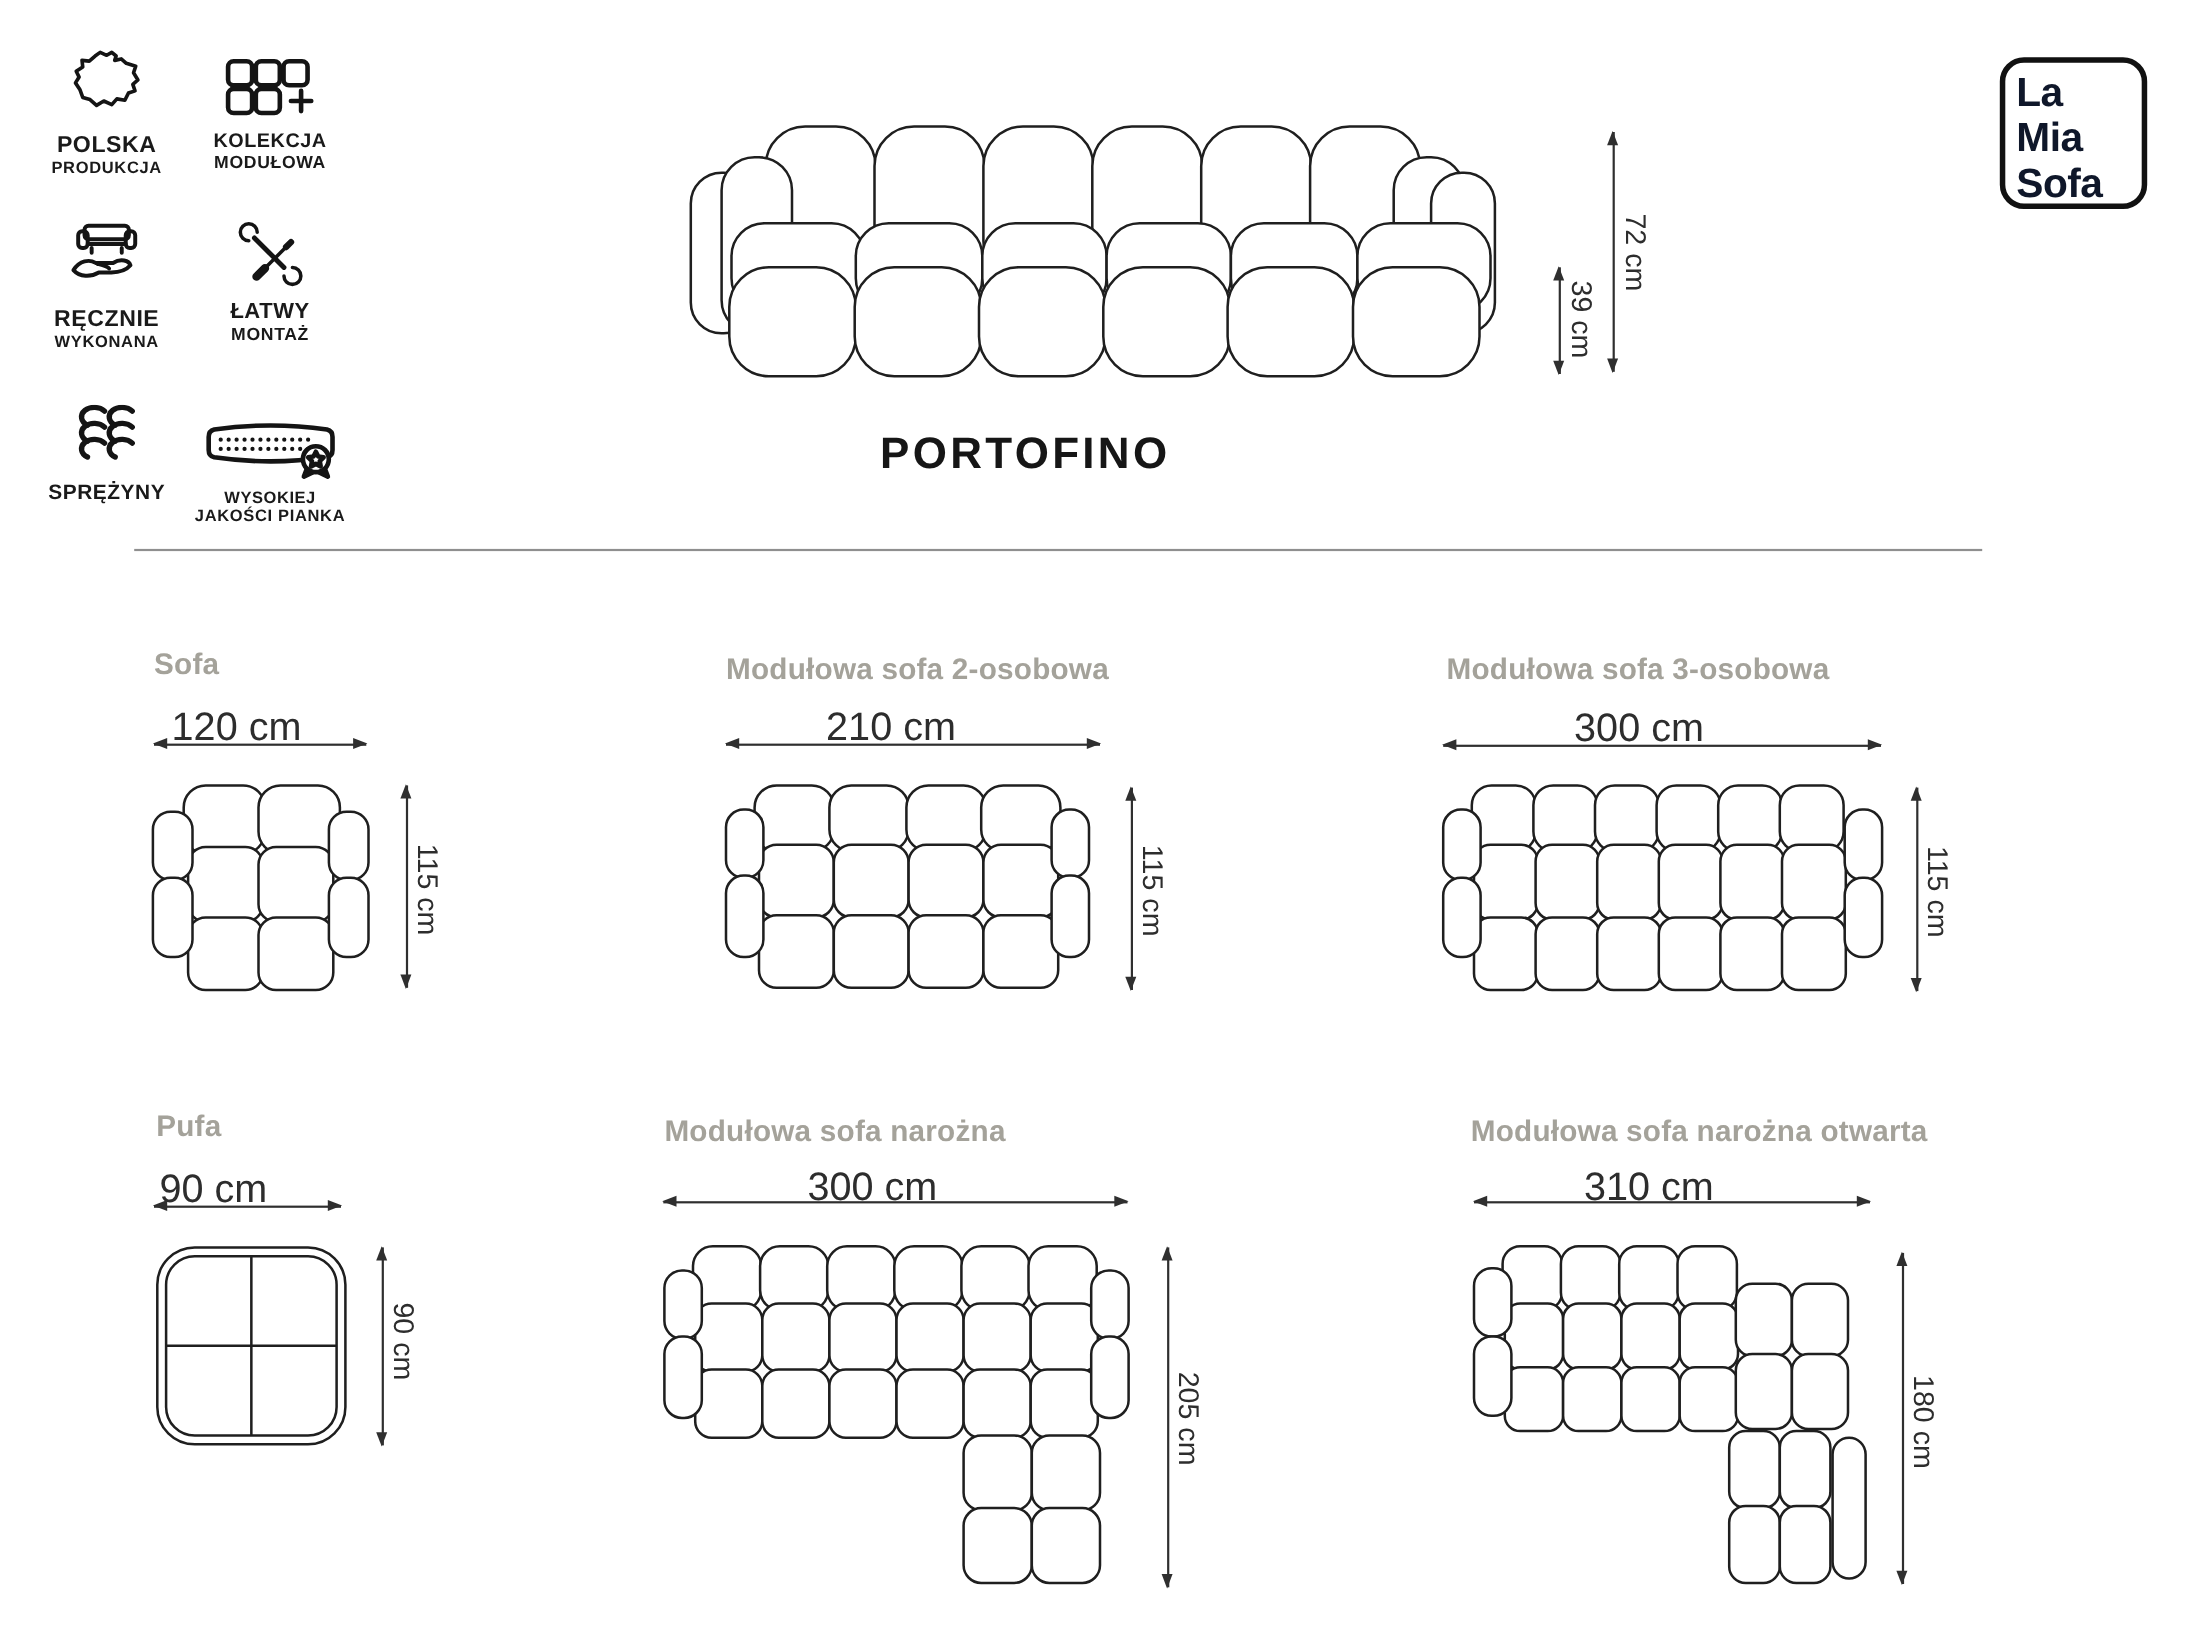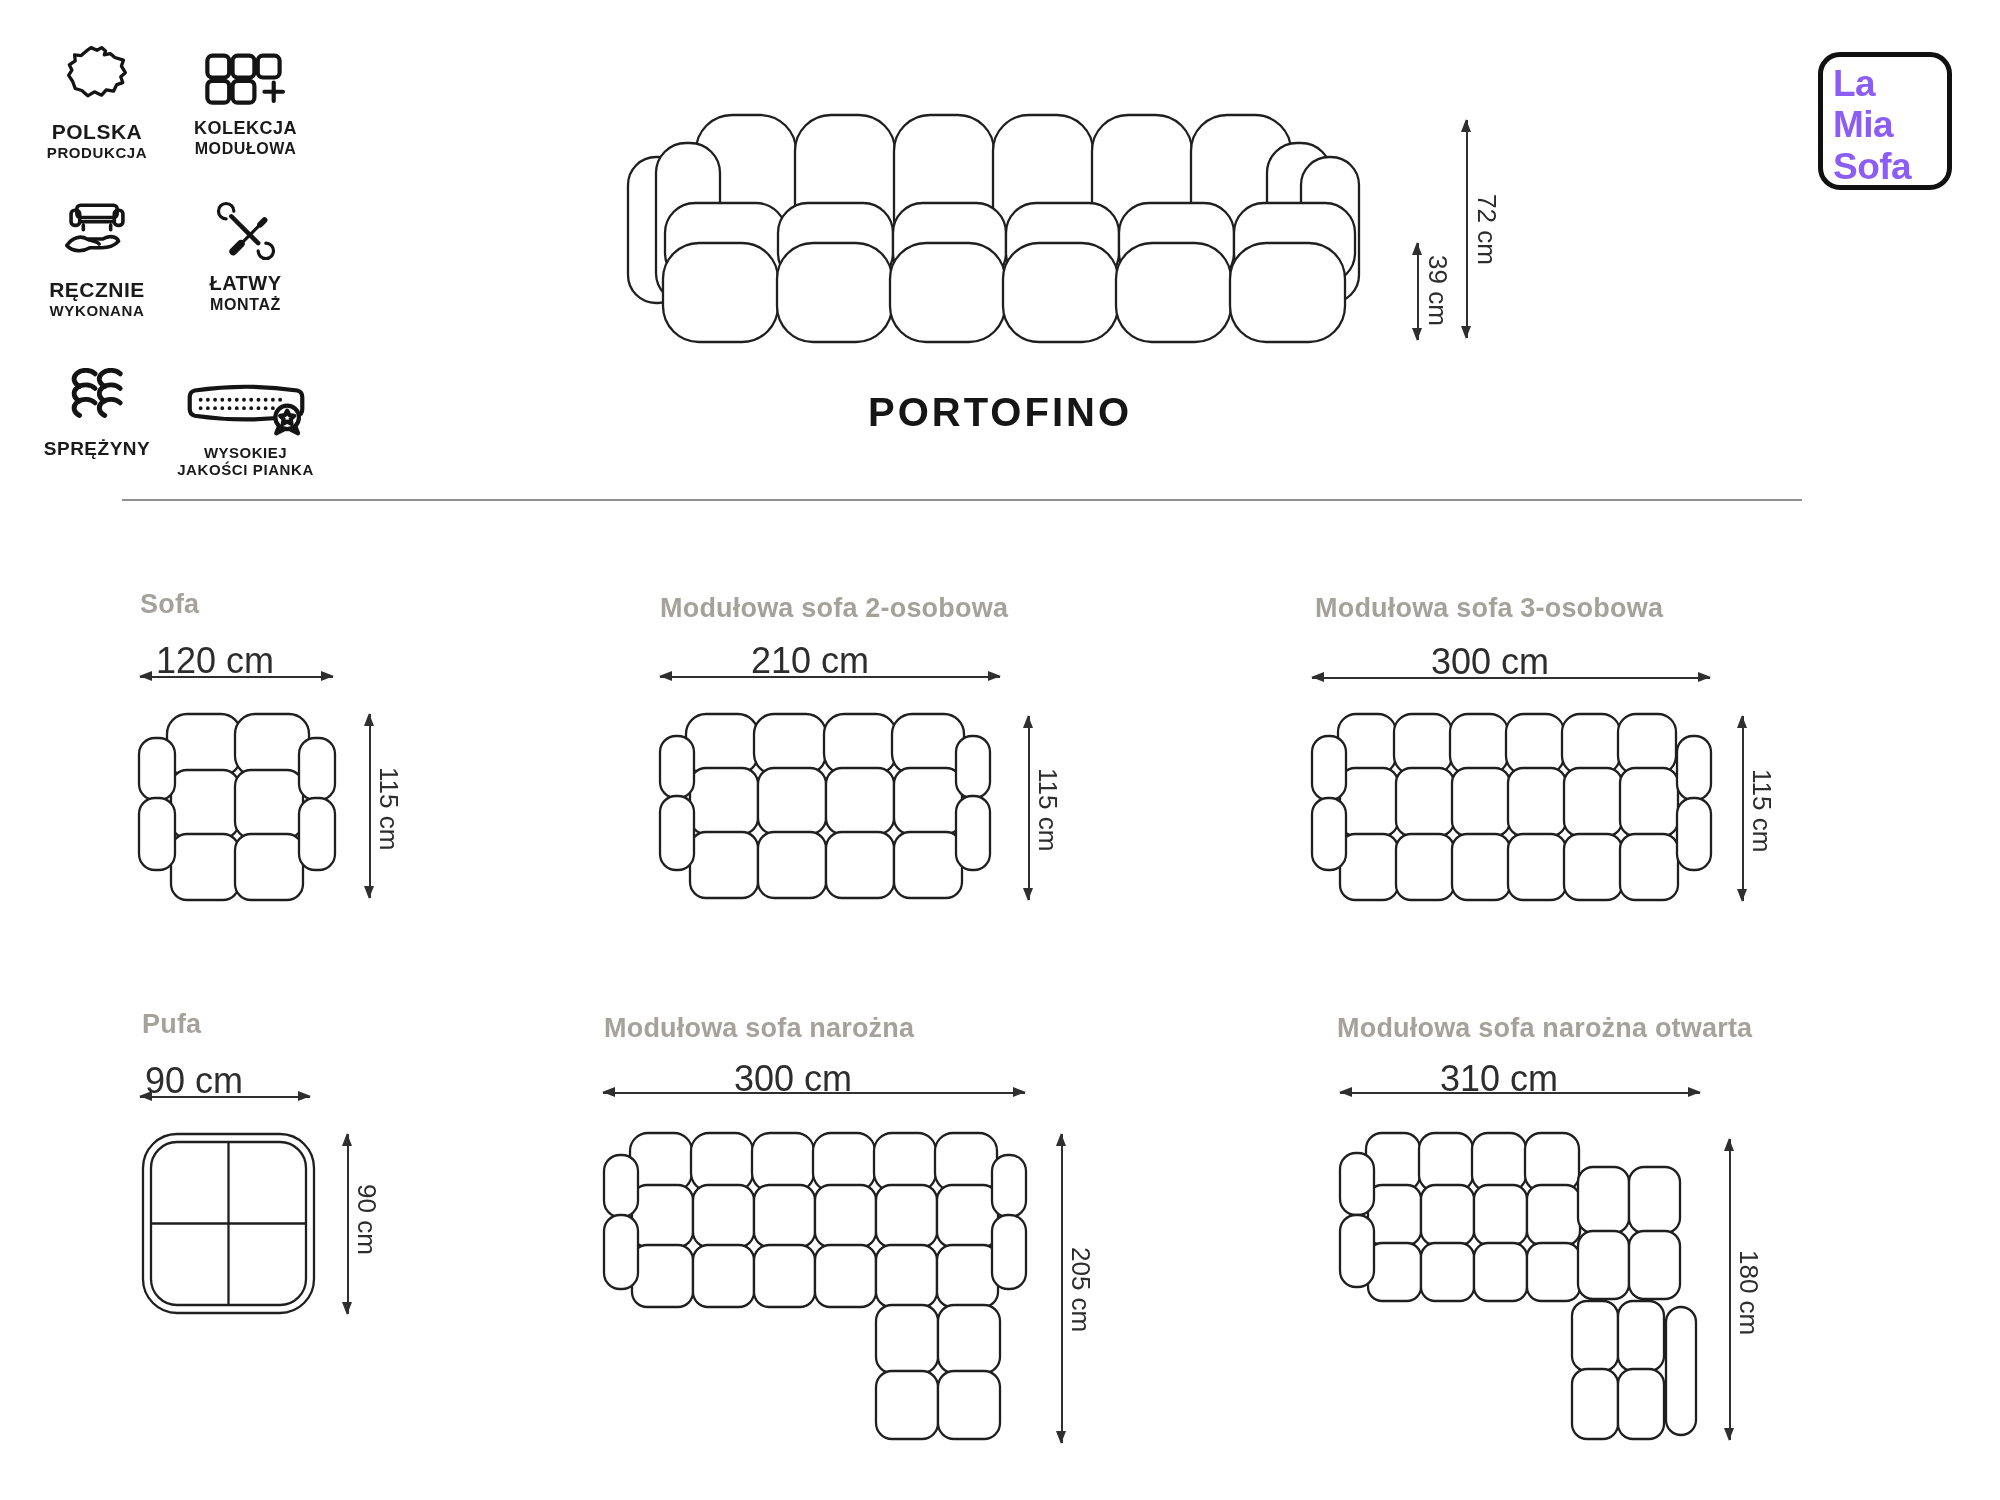--- a/index.html
+++ b/index.html
@@ -18,23 +18,23 @@
   .feature.f2 .ft2{font-weight:700;font-size:16px;}
   .feature.f4 .ft1{font-size:20px;}
   .feature.f4 .ft2{font-weight:700;font-size:16px;}
   .feature.f5 .ft1{font-size:19px;}
   .feature.f6 .ft1{font-size:15px;font-weight:700;}
   .feature.f6 .ft2{font-size:15px;font-weight:700;}
 
   
   .logo{position:absolute;left:1818px;top:52px;width:134px;height:138px;box-sizing:border-box;
         border:5px solid #111;border-radius:22px;padding:6px 0 0 10px;background:#fff;}
-  .logo div{font-weight:800;font-size:37px;line-height:1.12;letter-spacing:-.5px;color:#8b5cf6;}
-
-  .title{position:absolute;left:800px;top:390px;width:400px;text-align:center;
+  .logo div{font-weight:800;font-size:37px;line-height:1.12;letter-spacing:-.5px;color:#0f172a;}
+
+  .title{position:absolute;left:800px;top:390px;width:400px;text-align:left;
          font-size:40px;font-weight:700;letter-spacing:3px;color:#161616;}
   .divider{position:absolute;left:122px;top:499px;width:1680px;height:2px;background:#8f8f8f;}
 
   .vh{position:absolute;font-size:27px;font-weight:600;color:#a4a29a;letter-spacing:.2px;white-space:nowrap;}
   .dim-h{position:absolute;width:160px;text-align:left;font-size:36px;color:#2d2d2d;white-space:nowrap;}
   .dim-v{position:absolute;font-size:26px;color:#2d2d2d;white-space:nowrap;
          transform:rotate(90deg);transform-origin:0 0;}
 
   
   .harrow{position:absolute;height:0;border-top:2.4px solid #2f2f2f;}

